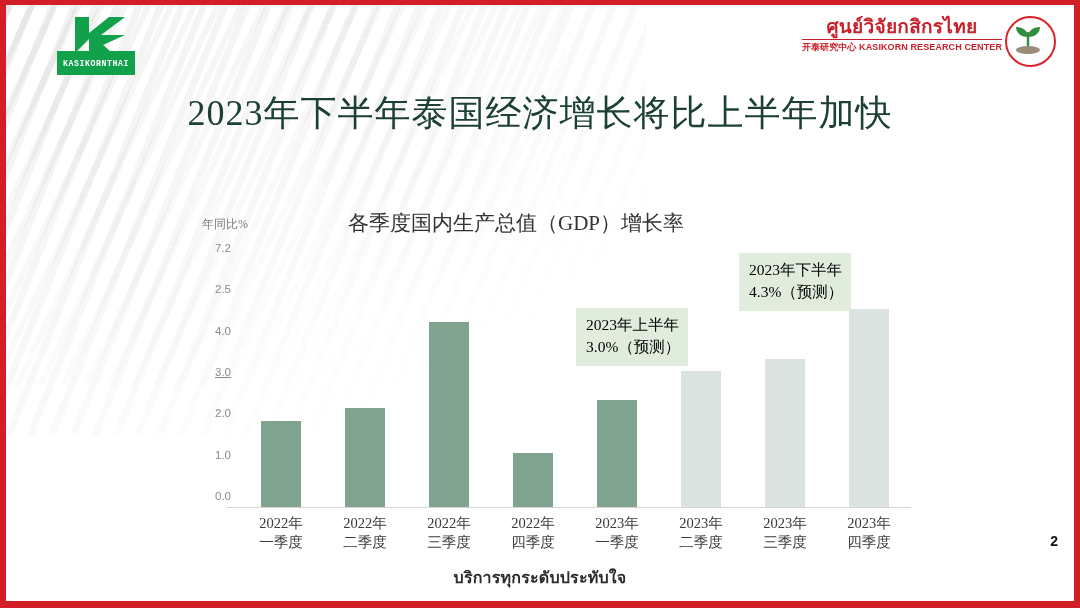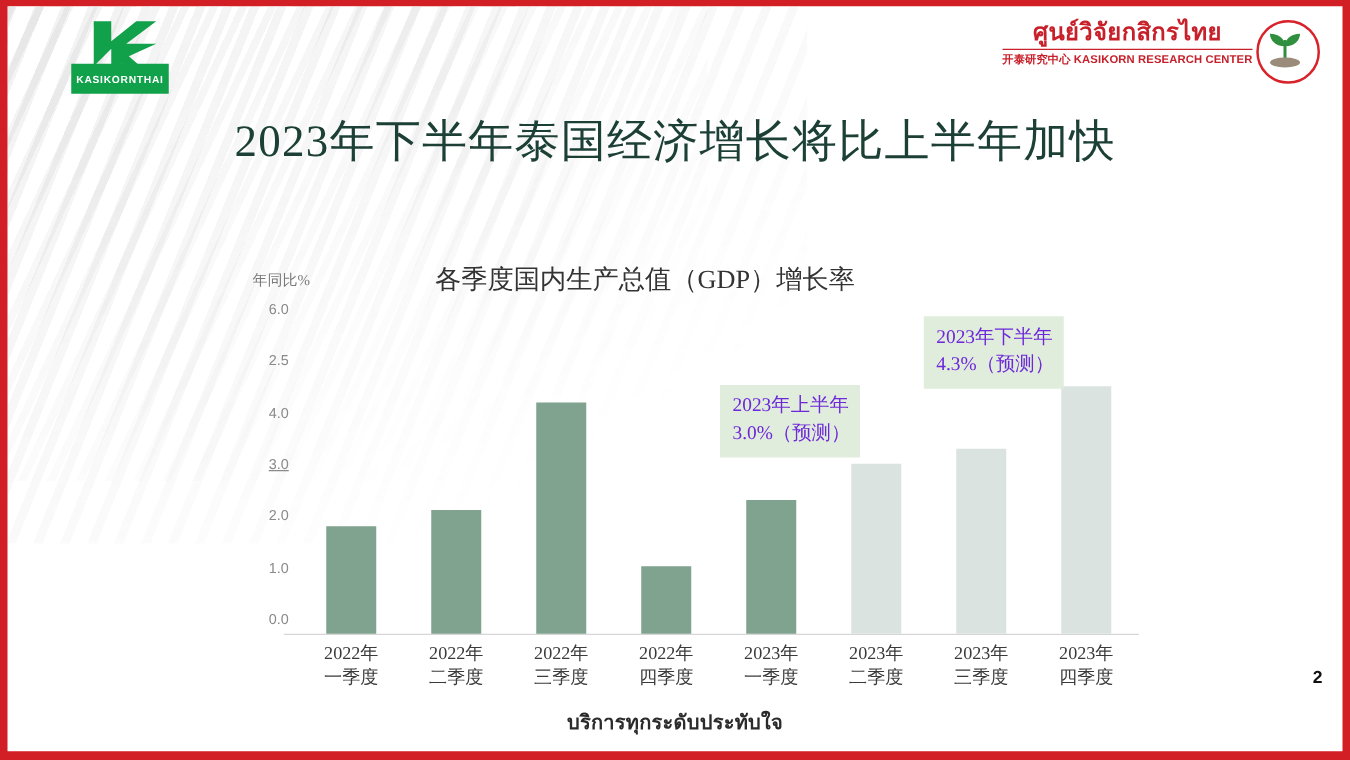--- a/index.html
+++ b/index.html
@@ -42,21 +42,21 @@
     pointer-events:none;
   }
 
   
   .logo-k{
     position:absolute;left:51px;top:10px;width:78px;height:60px;
   }
   .logo-k .mark{position:absolute;left:8px;top:0;width:62px;height:44px;}
   .logo-k .band{
     position:absolute;left:0;bottom:0;width:78px;height:24px;
-    background:#12a14b;color:#ffffff;font-family:Liberation Sans, sans-serif;
+    background:#12a14b;color:#ffffff;font-family:Liberation Mono, monospace;
     font-size:8.2px;font-weight:bold;letter-spacing:.6px;
     display:flex;align-items:center;justify-content:center;
   }
   .krc{
     position:absolute;right:72px;top:12px;text-align:center;
   }
   .krc .thai{
     font-family:"Liberation Sans",sans-serif;
     font-size:19px;font-weight:bold;color:#c8202a;line-height:1.05;
     letter-spacing:.3px;
@@ -115,21 +115,21 @@
     position:absolute;left:233px;top:509px;width:672px;display:flex;
   }
   .xlab{
     flex:1 1 0;text-align:center;font-size:14.5px;color:#3a3a3a;line-height:1.32;
   }
   .xlab span{display:block;}
 
   
   .callout{
     position:absolute;background:#e1eddc;
-    font-size:15.5px;color:#6d28d9;line-height:1.45;
+    font-size:15.5px;color:#000000;line-height:1.45;
     padding:6px 8px 7px 10px;
   }
   .callout span{display:block;white-space:nowrap;}
   #callout-h1{left:570px;top:303px;}
   #callout-h2{left:733px;top:248px;}
 
   
   .slogan{
     position:absolute;left:0;right:0;bottom:11px;text-align:center;
     font-family:"Liberation Sans",sans-serif;
@@ -176,21 +176,21 @@
   <div class="y-unit">年同比%</div>
 
   <div class="plot">
     <div id="yticks">
         <div class="ytick" style="bottom: 0%;">0.0</div>
         <div class="ytick" style="bottom: 16.6667%;">1.0</div>
         <div class="ytick" style="bottom: 33.3333%;">2.0</div>
         <div class="ytick" style="bottom: 50%; text-decoration: underline;">3.0</div>
         <div class="ytick" style="bottom: 66.6667%;">4.0</div>
         <div class="ytick" style="bottom: 83.3333%;">2.5</div>
-        <div class="ytick" style="bottom: 100%;">6.0</div>
+        <div class="ytick" style="bottom: 100%;">7.2</div>
       </div>
     <div class="axis-line"></div>
     <div class="bars" id="bars">
         <div class="bar-slot">
           <div class="bar" title="2.1" style="height: 35%; background: rgb(127, 163, 142);"></div>
         </div>
         <div class="bar-slot">
           <div class="bar" title="2.4" style="height: 40%; background: rgb(127, 163, 142);"></div>
         </div>
         <div class="bar-slot">

